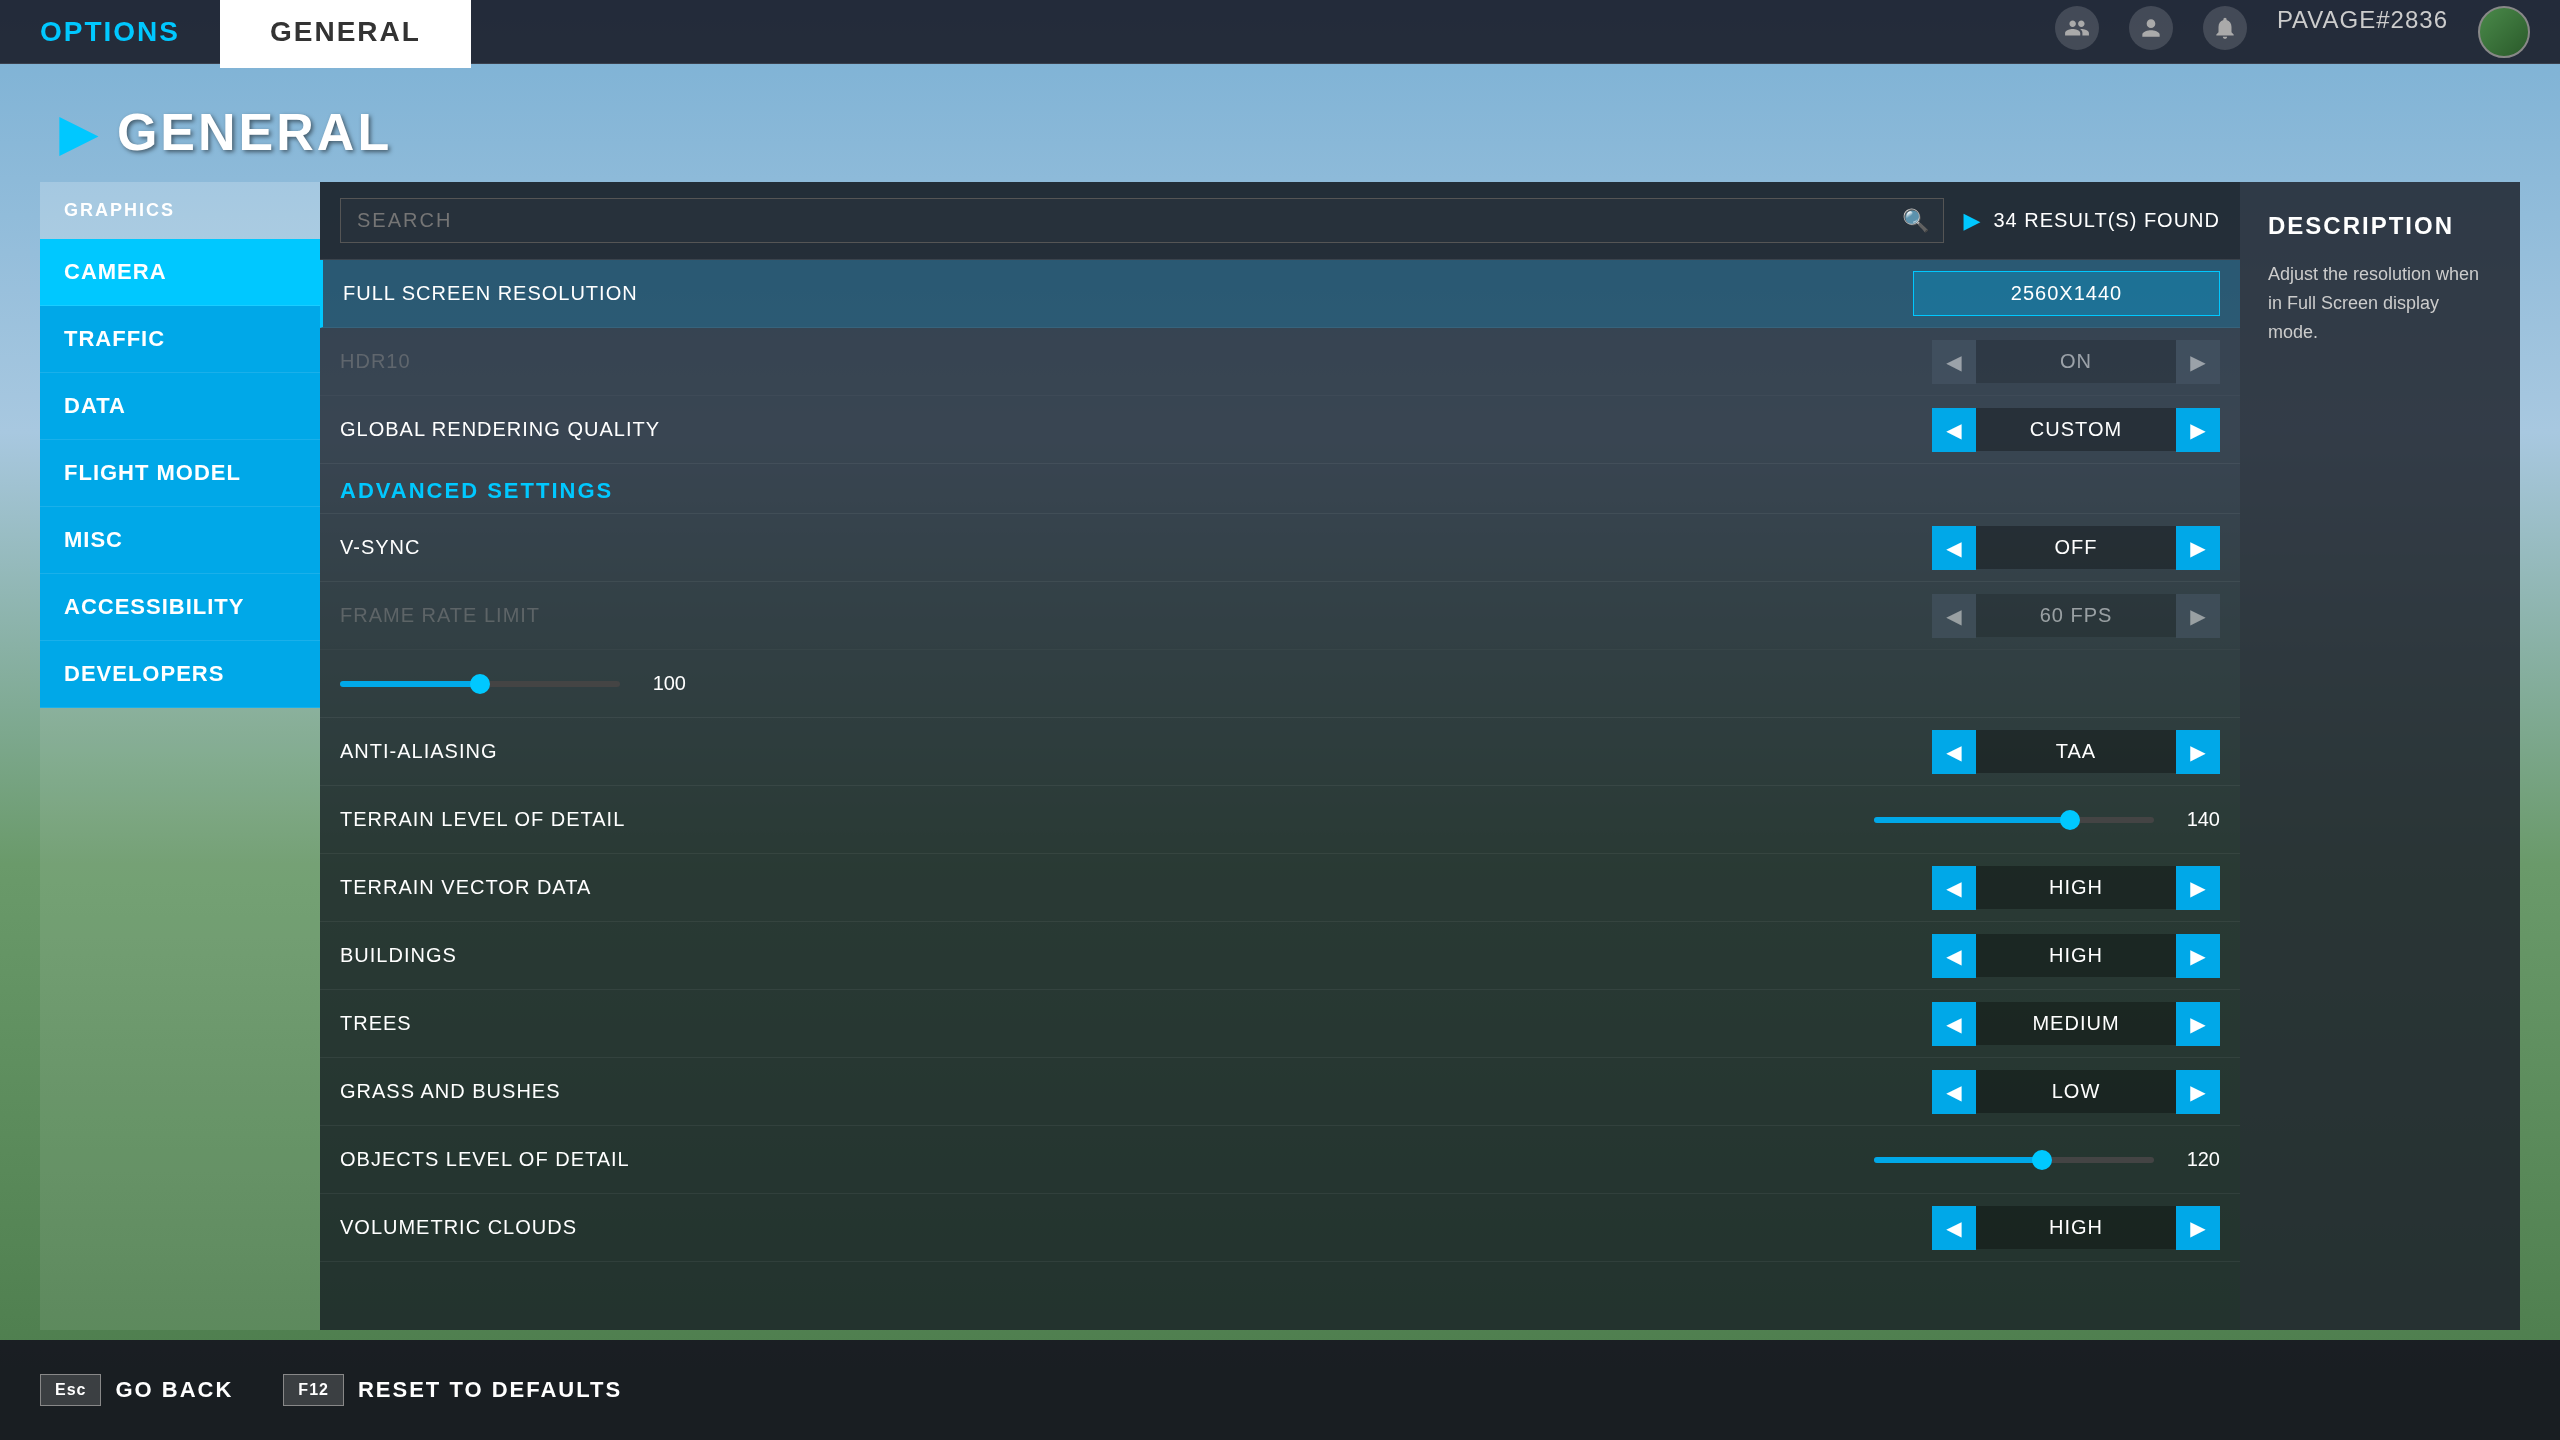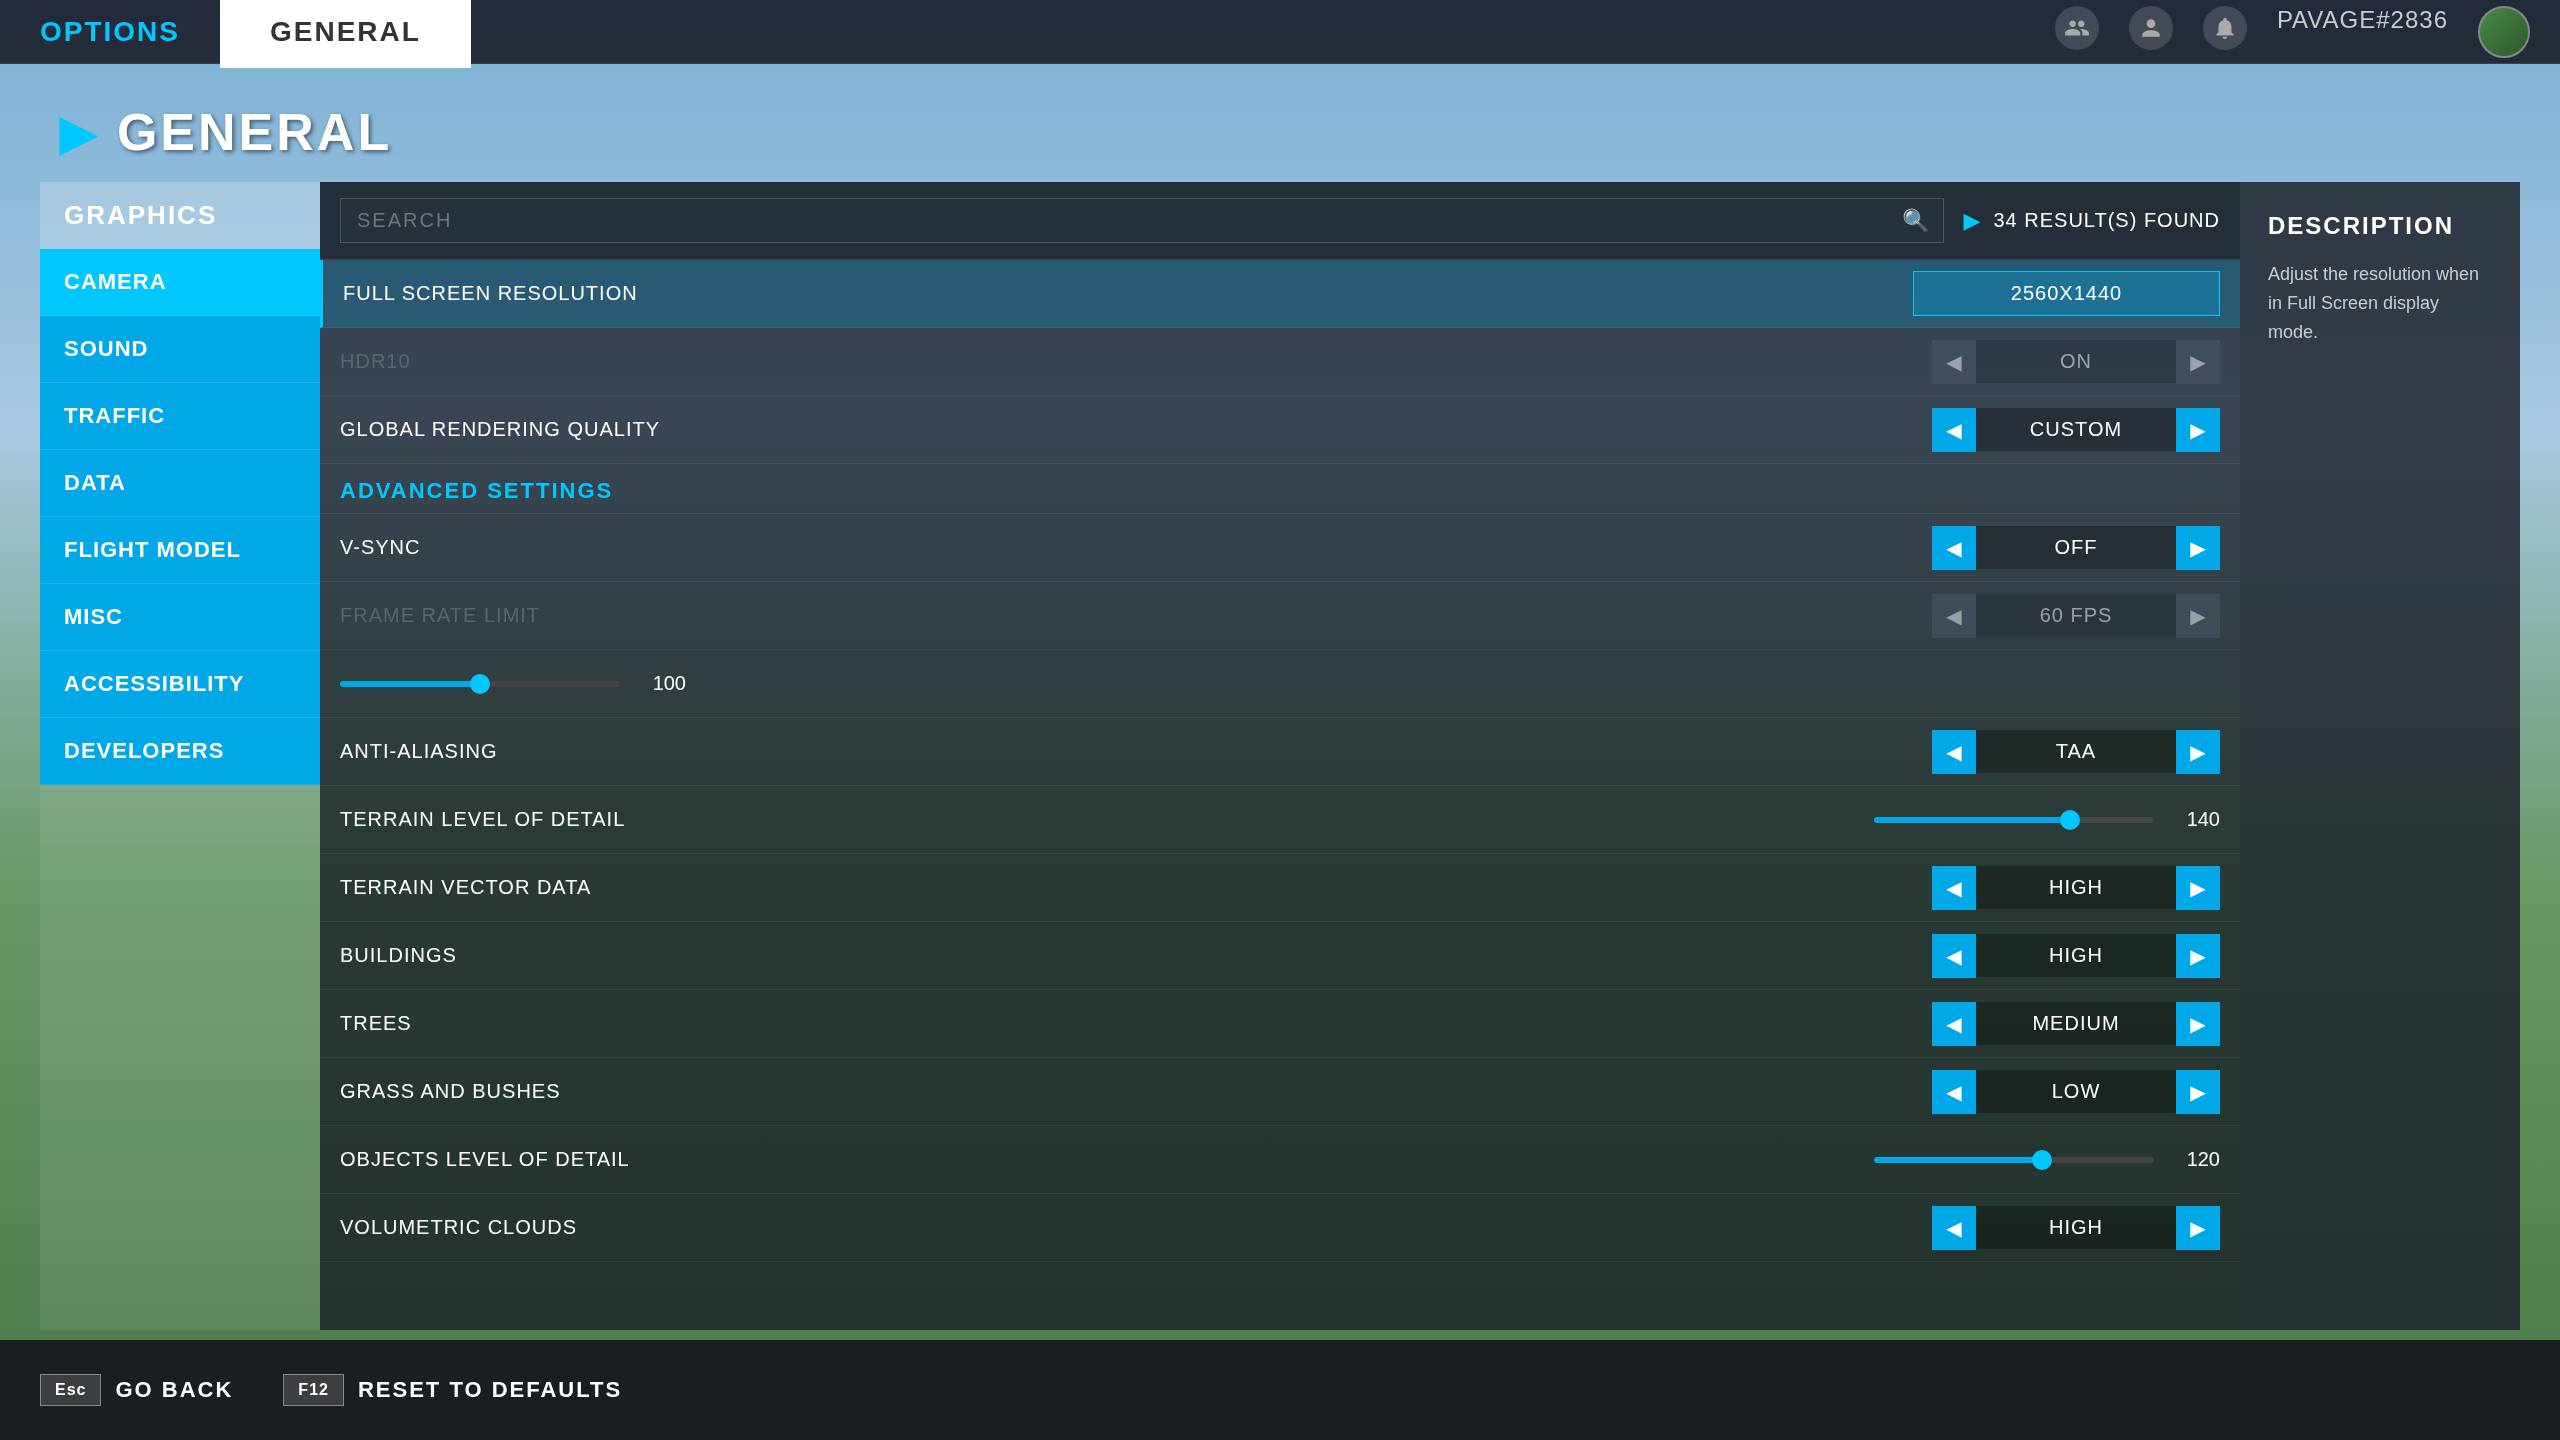--- a/index.html
+++ b/index.html
@@ -139,21 +139,21 @@
     .sidebar {
       width: 280px;
       background: rgba(255,255,255,0.08);
       flex-shrink: 0;
     }
 
     .sidebar-header {
       background: rgba(255,255,255,0.15);
       padding: 18px 24px;
       color: white;
-      font-size: 26px;
+      font-size: 18px;
       font-weight: bold;
       letter-spacing: 2px;
     }
 
     .sidebar-item {
       padding: 20px 24px;
       color: white;
       font-size: 22px;
       font-weight: bold;
       letter-spacing: 1px;
@@ -474,21 +474,20 @@
 
   <div class="content-layout">
 
     <div class="sidebar">
       <div class="sidebar-header">
         <span>GRAPHICS</span>
       </div>
 
       <div id="sidebar-items">
           <div class="sidebar-item active">CAMERA</div>
-          <div class="sidebar-item">SOUND</div>
           <div class="sidebar-item">TRAFFIC</div>
           <div class="sidebar-item">DATA</div>
           <div class="sidebar-item">FLIGHT MODEL</div>
           <div class="sidebar-item">MISC</div>
           <div class="sidebar-item">ACCESSIBILITY</div>
           <div class="sidebar-item">DEVELOPERS</div>
         </div>
     </div>
 
     <div class="settings-panel">

